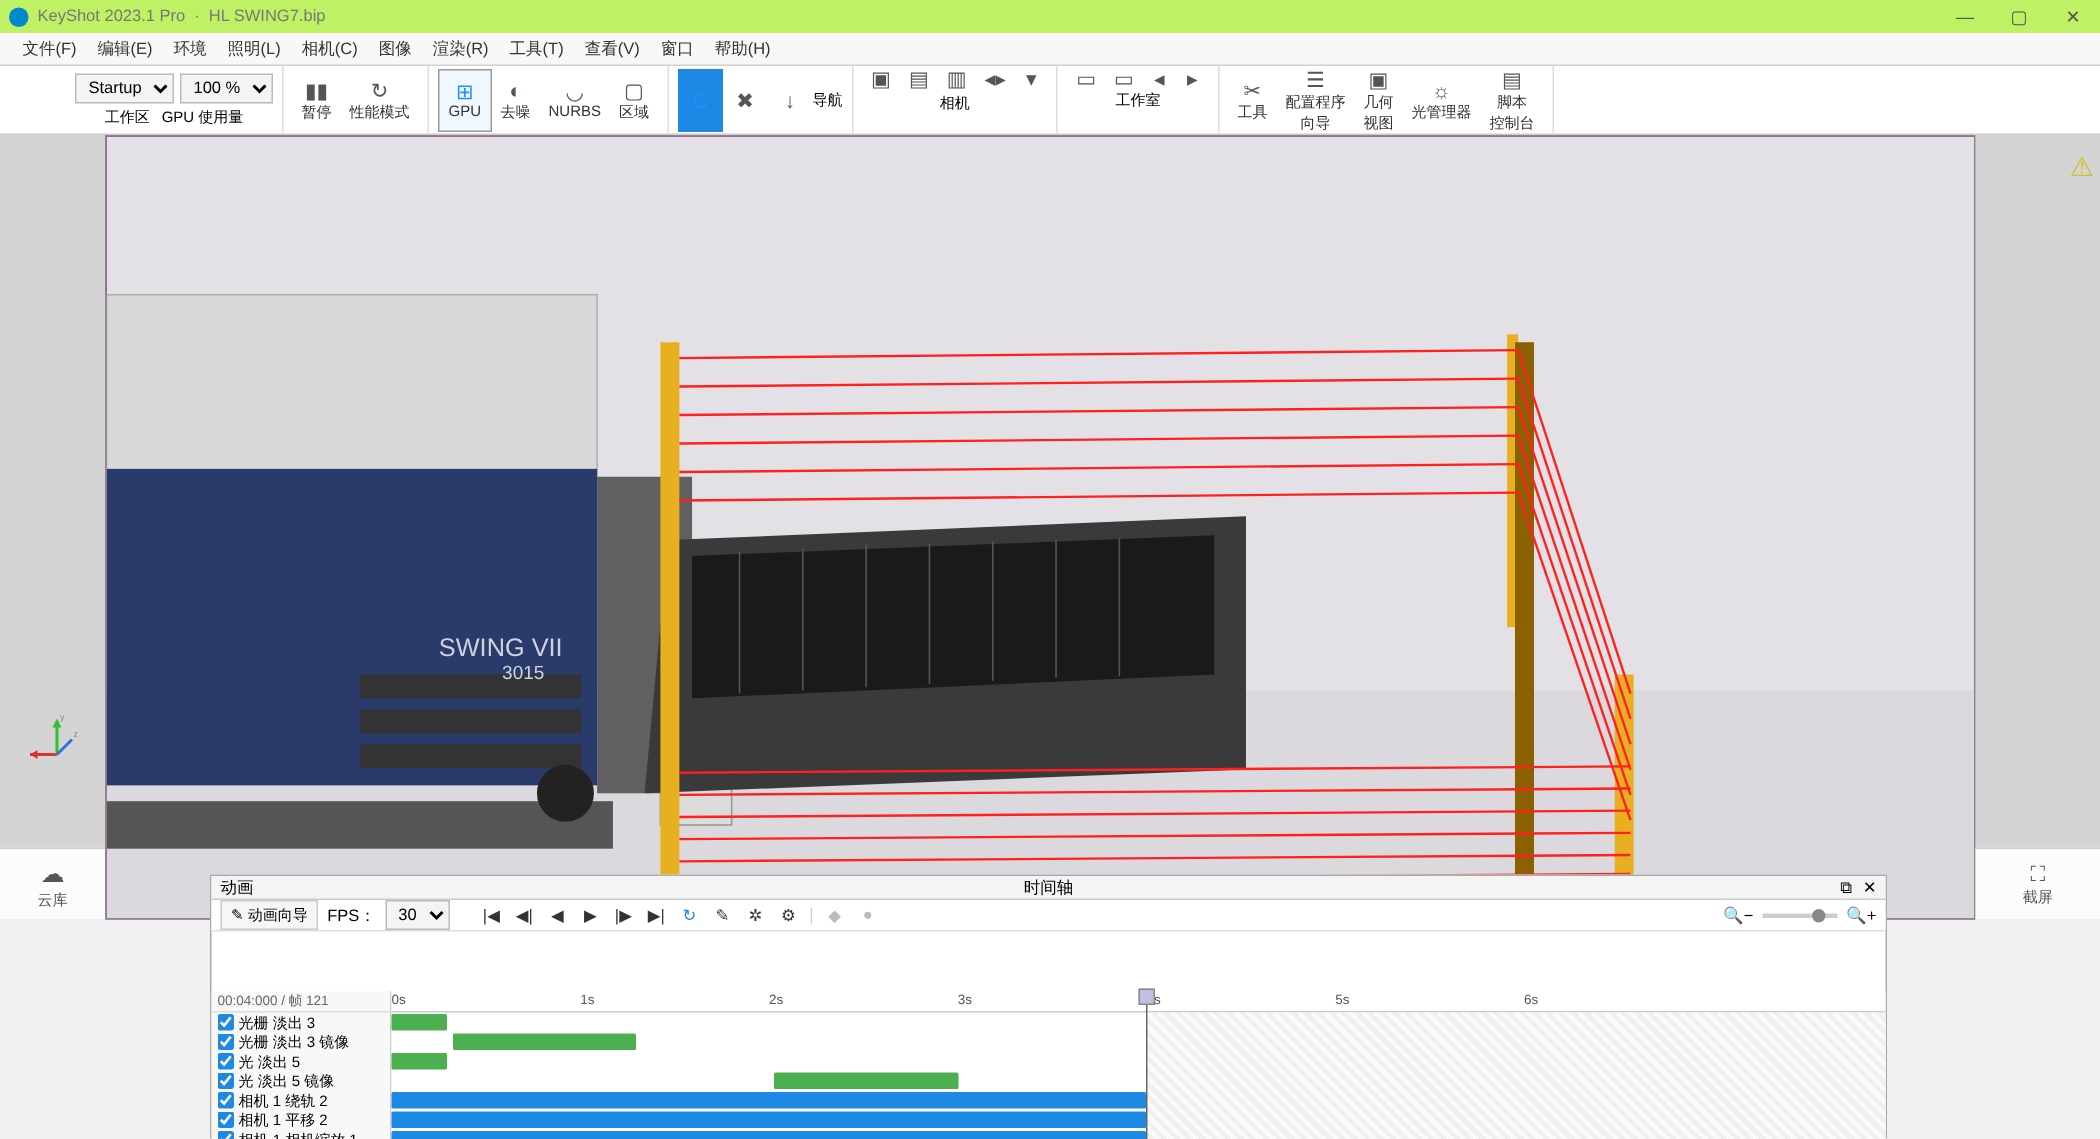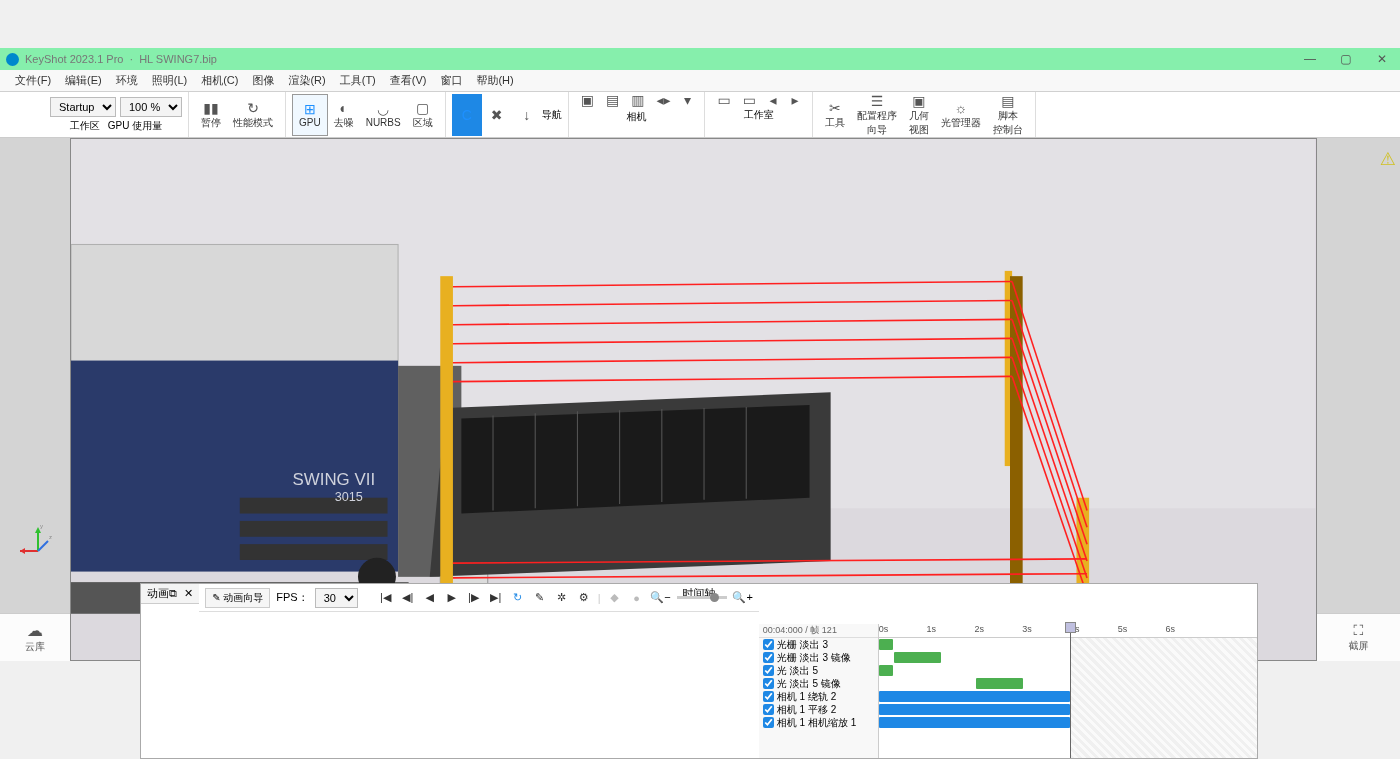--- a/index.html
+++ b/index.html
@@ -1,19 +1,19 @@
 <!DOCTYPE html>
 <html><head>
 <meta charset="utf-8">
 <style>
 * { margin: 0; padding: 0; box-sizing: border-box; font-family: "Microsoft YaHei", Arial, sans-serif; }
 body { width: 1400px; height: 759px; background: #f0f0f0; overflow: hidden; font-size: 12px; }
 
 
-.title-bar { height: 22px; background: #86efac; display: flex; align-items: center; padding-left: 6px; justify-content: space-between; margin-top: 48px; }
+.title-bar { height: 22px; background: #bef264; display: flex; align-items: center; padding-left: 6px; justify-content: space-between; }
 .title-left { display: flex; align-items: center; gap: 6px; color: #777; font-size: 11px; }
 .title-logo { width: 13px; height: 13px; border-radius: 50%; background: #0088cc; display: inline-block; }
 .title-right { display: flex; }
 .win-btn { width: 36px; height: 22px; display: flex; align-items: center; justify-content: center; color: #555; cursor: pointer; }
 
 
 .menu-bar { height: 22px; background: #f8f8f8; border-bottom: 1px solid #d0d0d0; display: flex; align-items: center; padding-left: 8px; font-size: 11px; color: #333; }
 .menu-item { padding: 0 7px; cursor: pointer; }
 
 
@@ -29,21 +29,21 @@
 .main-area { position: relative; display: flex; height: 523px; }
 .side-gutter { width: 70px; background: #d4d4d4; position: relative; }
 .axis-gizmo { position: absolute; bottom: 100px; left: 18px; width: 40px; height: 40px; }
 .cloud-panel { position: absolute; bottom: 0; left: 0; width: 70px; height: 48px; background: #fcfcfc; display: flex; flex-direction: column; align-items: center; justify-content: center; font-size: 10px; color: #555; border-top: 1px solid #ccc; }
 .viewport { flex: 1; background: #a21caf; position: relative; overflow: hidden; border: 1px solid #888; }
 .right-gutter { width: 83px; background: #d4d4d4; position: relative; }
 .right-bottom { position: absolute; bottom: 0; right: 0; width: 83px; height: 48px; background: #fcfcfc; display: flex; flex-direction: column; align-items: center; justify-content: center; font-size: 10px; color: #555; border-top: 1px solid #ccc; }
 .warn-icon { position: absolute; top: 10px; right: 4px; color: #d0c020; font-size: 18px; }
 
 
-.timeline { position: absolute; left: 140px; bottom: 0; width: 1118px; height: 176px; background: #fff; border: 1px solid #aaa; display: flex; flex-direction: row; }
+.timeline { position: absolute; left: 140px; bottom: 0; width: 1118px; height: 176px; background: #fff; border: 1px solid #aaa; display: flex; flex-direction: column; }
 .tl-header { height: 20px; background: #f4f4f4; display: flex; align-items: center; justify-content: space-between; padding: 0 6px; font-size: 11px; border-bottom: 1px solid #ccc; }
 .tl-toolbar { height: 28px; background: #fff; border-bottom: 1px solid #ddd; display: flex; align-items: center; padding: 0 6px; gap: 6px; font-size: 11px; }
 .tl-tool-btn { padding: 2px 6px; border: 1px solid #ccc; background: #f6f6f6; cursor: pointer; font-size: 10px; }
 .tl-play-btn { width: 16px; height: 16px; display: flex; align-items: center; justify-content: center; cursor: pointer; color: #333; }
 .tl-body { flex: 1; display: flex; position: relative; margin-top: 40px; }
 .tl-left { width: 120px; border-right: 1px solid #ccc; background: #f8f8f8; }
 .tl-time { height: 14px; font-size: 9px; color: #666; padding-left: 4px; border-bottom: 1px solid #ddd; }
 .tl-row { height: 13px; display: flex; align-items: center; font-size: 10px; padding-left: 4px; }
 .tl-row input[type=checkbox] { width: 11px; height: 11px; margin-right: 3px; accent-color: #1e88e5; }
 .tl-right { flex: 1; position: relative; background: #fff; }

